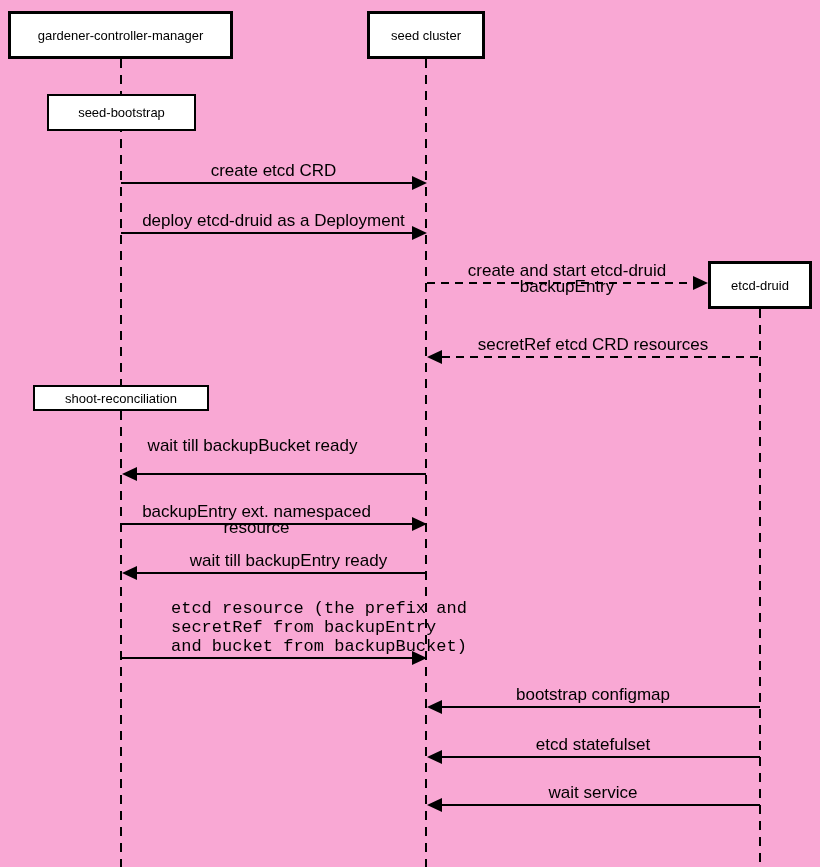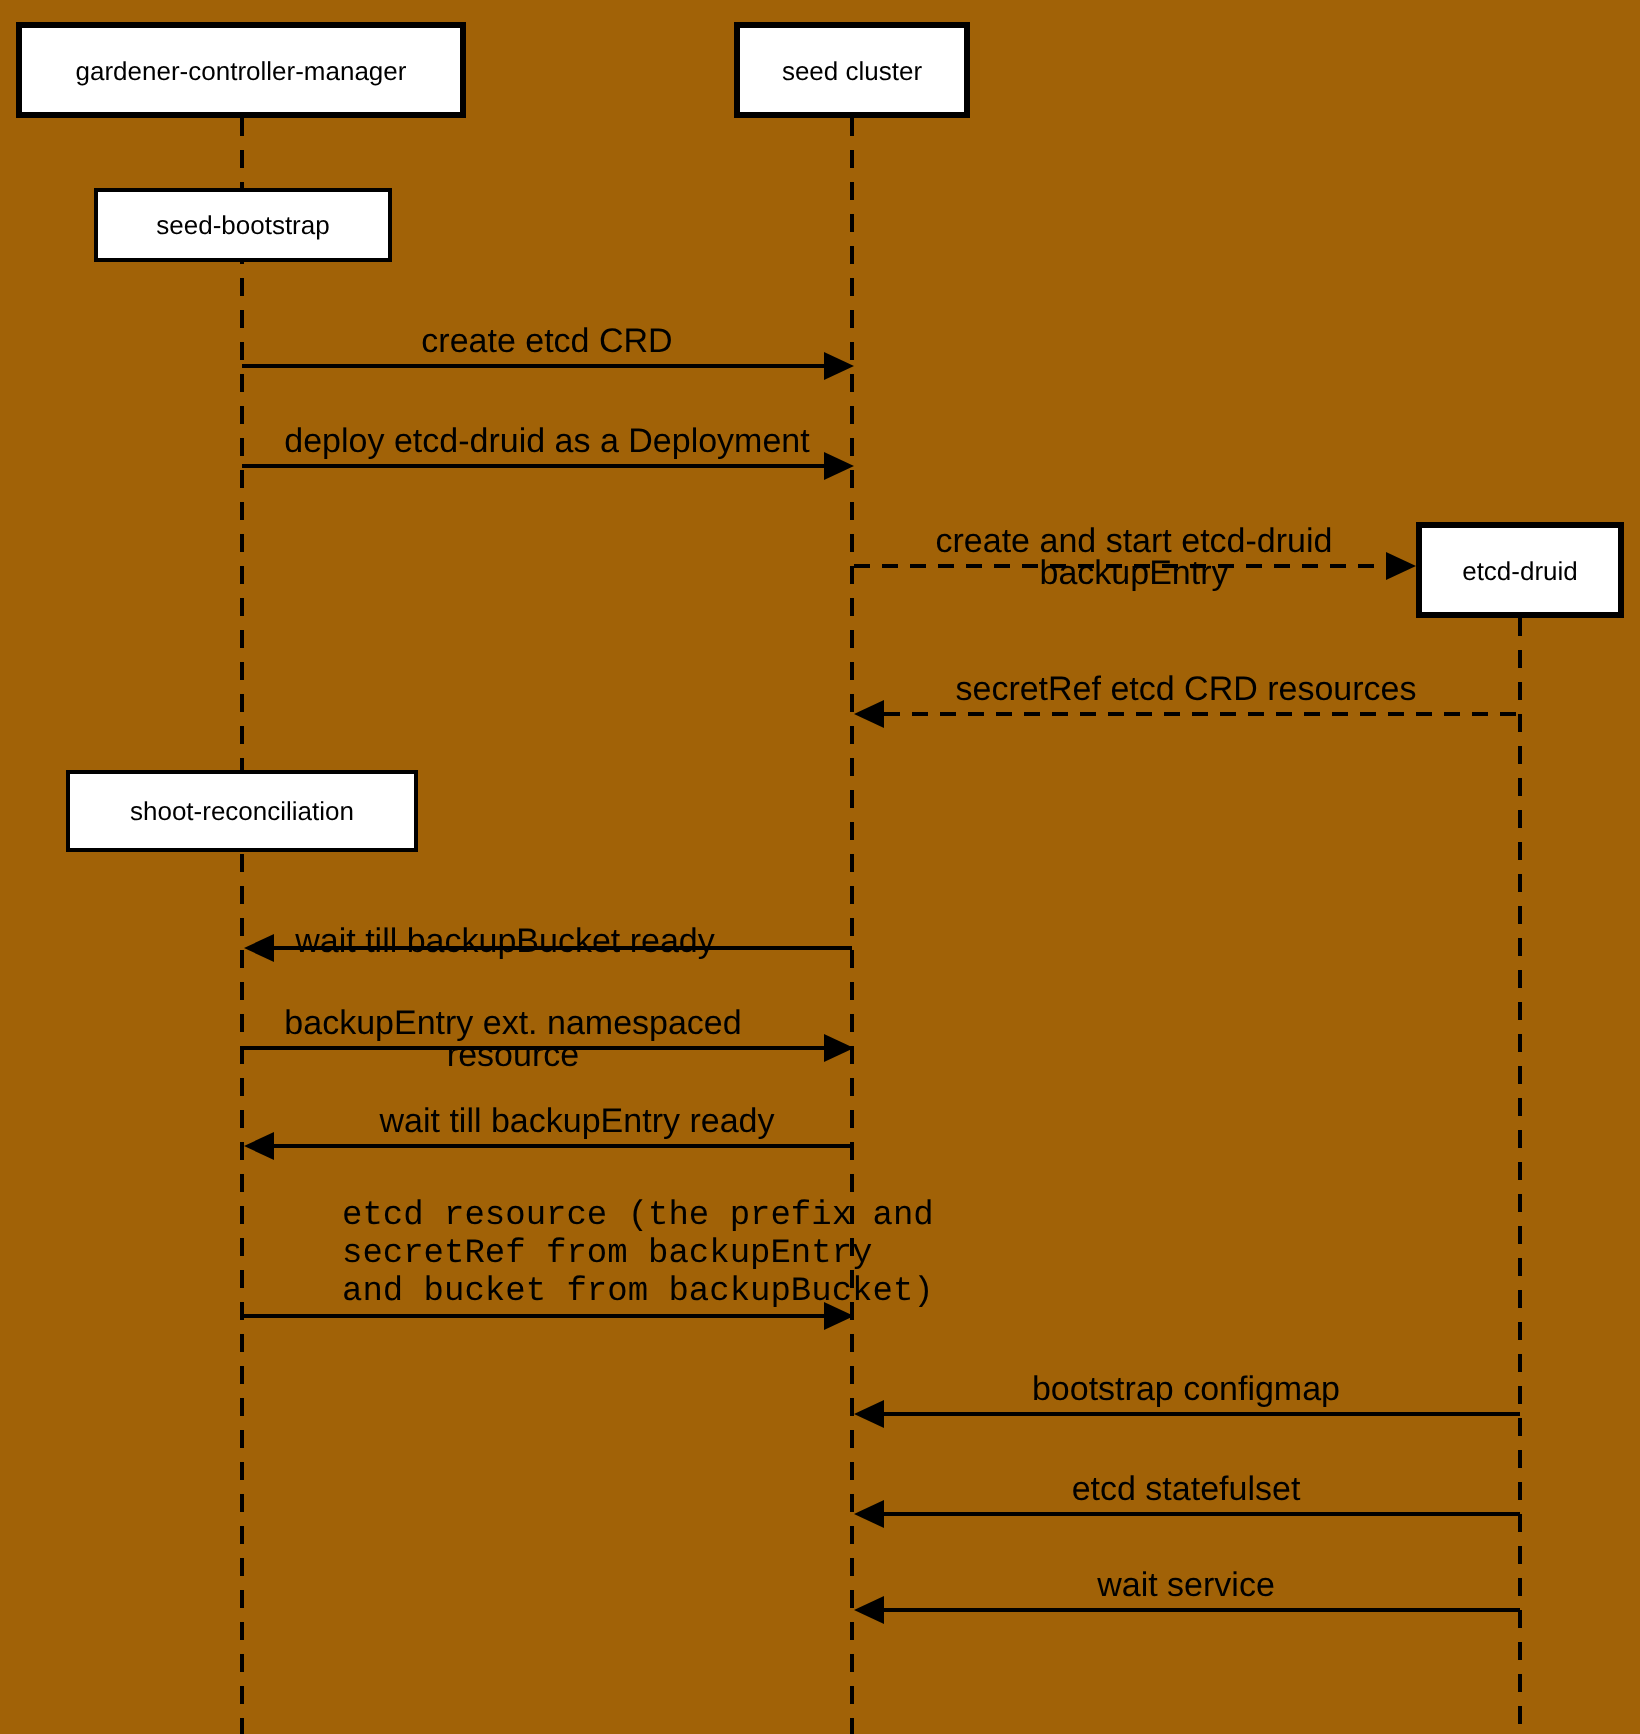--- a/index.html
+++ b/index.html
@@ -4,21 +4,21 @@
 <style>
   html, body {
     margin: 0;
     padding: 0;
     background: #ffffff;
   }
   .diagram {
     position: relative;
     width: 820px;
     height: 867px;
-    background: #a16207;
+    background: #f9a8d4;
     font-family: "Liberation Sans", "DejaVu Sans", sans-serif;
     color: #000000;
     overflow: hidden;
   }
   
   .lifeline {
     position: absolute;
     width: 2px;
     background: repeating-linear-gradient(to bottom, #000 0 9px, transparent 9px 16px);
     z-index: 1;
@@ -94,41 +94,41 @@
   <div class="box" style="left:367px; top:11px; width:118px; height:48px;">
     <span>seed cluster</span>
   </div>
   <div class="box" style="left:708px; top:261px; width:104px; height:48px;">
     <span>etcd-druid</span>
   </div>
 
   <div class="box thin" style="left:47px; top:94px; width:149px; height:37px;">
     <span>seed-bootstrap</span>
   </div>
-  <div class="box thin" style="left:33px; top:385px; width:176px; height:41px;">
+  <div class="box thin" style="left:33px; top:385px; width:176px; height:26px;">
     <span>shoot-reconciliation</span>
   </div>
 
   <div class="mlabel" style="left:121px; width:305px; top:163px;">create etcd CRD</div>
   <div class="mline" style="left:121px; top:182px; width:291px;"></div>
   <div class="head-right" style="left:412px; top:176px;"></div>
 
   <div class="mlabel" style="left:121px; width:305px; top:213px;">deploy etcd-druid as a Deployment</div>
   <div class="mline" style="left:121px; top:232px; width:291px;"></div>
   <div class="head-right" style="left:412px; top:226px;"></div>
 
   <div class="mlabel" style="left:426px; width:282px; top:263px;">create and start etcd-druid backupEntry</div>
   <div class="mline dashed" style="left:427px; top:282px; width:267px;"></div>
   <div class="head-right" style="left:693px; top:276px;"></div>
 
   <div class="mlabel" style="left:426px; width:334px; top:337px;">secretRef etcd CRD resources</div>
   <div class="head-left" style="left:427px; top:350px;"></div>
   <div class="mline dashed" style="left:442px; top:356px; width:318px;"></div>
 
-  <div class="mlabel" style="left:121px; width:263px; top:463px;">wait till backupBucket ready</div>
+  <div class="mlabel" style="left:121px; width:263px; top:438px;">wait till backupBucket ready</div>
   <div class="head-left" style="left:122px; top:467px;"></div>
   <div class="mline" style="left:137px; top:473px; width:289px;"></div>
 
   <div class="mlabel" style="left:121px; width:271px; top:504px;">backupEntry ext. namespaced resource</div>
   <div class="mline" style="left:121px; top:523px; width:291px;"></div>
   <div class="head-right" style="left:412px; top:517px;"></div>
 
   <div class="mlabel" style="left:136px; width:305px; top:553px;">wait till backupEntry ready</div>
   <div class="head-left" style="left:122px; top:566px;"></div>
   <div class="mline" style="left:137px; top:572px; width:289px;"></div>

